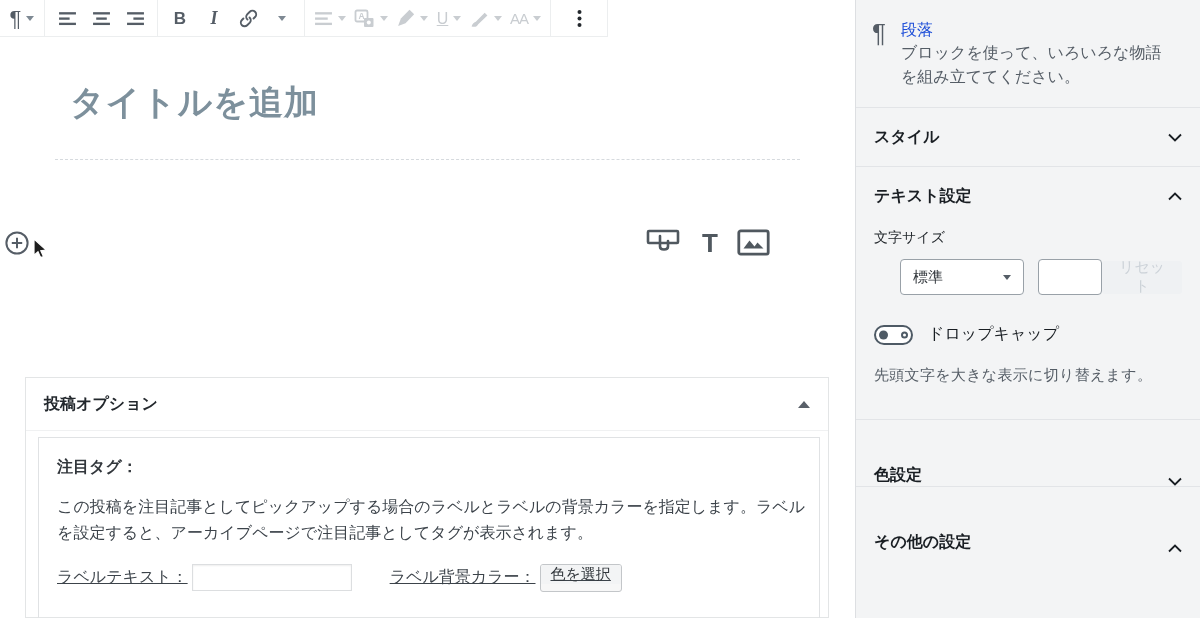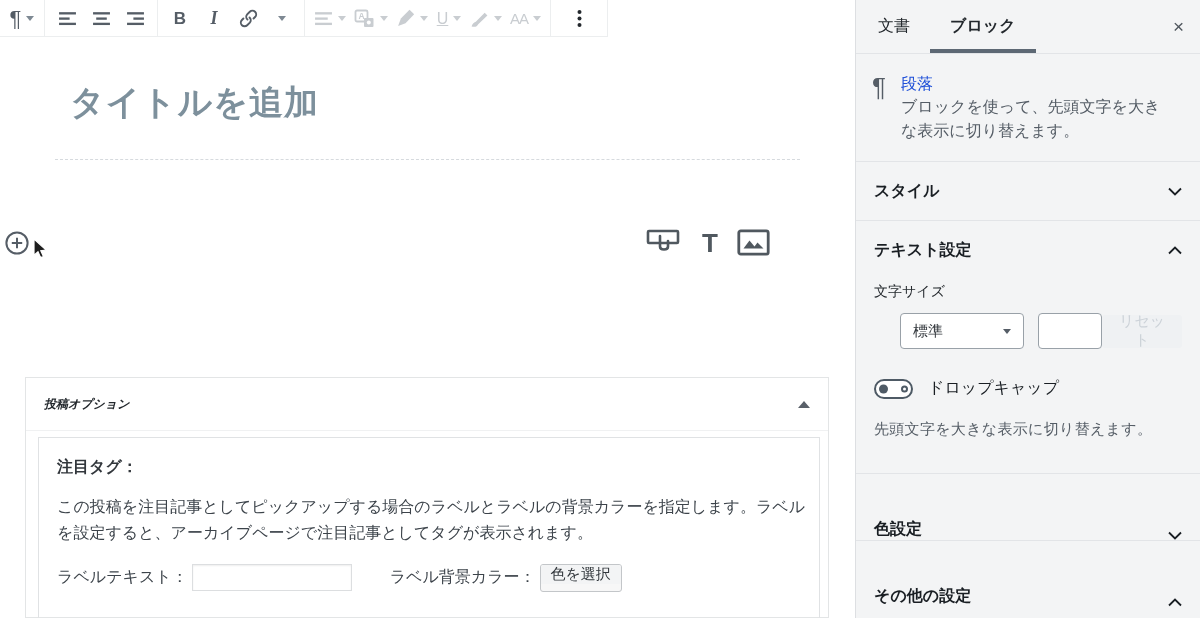--- a/index.html
+++ b/index.html
@@ -29,26 +29,26 @@
   
   .inserter { position: absolute; left: 4px; top: 230px; width: 26px; height: 26px; cursor: pointer; }
   .mouse-cursor { position: absolute; left: 33px; top: 238px; }
   .quick-blocks { position: absolute; left: 646px; top: 227px; display: flex; align-items: center; gap: 19px; }
   .qb-btn { display: flex; align-items: center; justify-content: center; cursor: pointer; color: #50585f; }
   .t-glyph { font-size: 26px; font-weight: 700; color: #50585f; line-height: 1; }
 
   
   .postbox { position: absolute; left: 25px; top: 377px; width: 804px; height: 241px; background: #fff; border: 1px solid #e3e5e6; }
   .postbox-header { height: 53px; display: flex; align-items: center; padding: 0 18px; border-bottom: 1px solid #f0f1f2; cursor: pointer; }
-  .postbox-title { font-size: 12px; font-weight: 700; color: #23282d; font-style: italic; }
+  .postbox-title { font-size: 16px; font-weight: 700; color: #23282d; }
   .tri-up { margin-left: auto; width: 0; height: 0; border-left: 6px solid transparent; border-right: 6px solid transparent; border-bottom: 7px solid #596069; }
   .postbox-fieldset { margin: 6px 8px 0 12px; border: 1px solid #e0e2e4; padding: 15px 18px; height: 216px; }
   .featured-tag-title { font-size: 16px; font-weight: 700; color: #32373c; margin: 4px 0 16px; }
   .featured-tag-desc { font-size: 16px; color: #3c434a; line-height: 1.65; width: 750px; }
-  .tag-form-row { margin-top: 17px; display: flex; align-items: center; font-size: 16px; color: #3c434a; }
+  .tag-form-row { margin-top: 17px; display: flex; align-items: center; font-size: 16px; color: #3c434a; text-decoration: underline; }
   .label-text-input { width: 160px; height: 27px; border: 1px solid #dcdee0; background: #fff; box-shadow: inset 0 1px 2px rgba(0,0,0,.07); margin-left: 4px; outline: none; font-size: 14px; padding: 0 6px; }
   .bg-color-label { margin-left: 38px; }
   .color-select-btn { margin-left: 4px; display: flex; align-items: stretch; border: 1px solid #c3c6c9; border-radius: 3px; overflow: hidden; height: 28px; cursor: pointer; background: #f7f7f7; flex-direction: column; }
   .color-swatch { width: 36px; background: #fbfbfc; border-right: 1px solid #c9ccce; }
   .color-select-text { padding: 0 10px; font-size: 15px; color: #32373c; display: flex; align-items: center; background: #f3f4f5; }
 
   
   .sidebar { position: absolute; left: 855px; top: 0; width: 345px; height: 618px; background: #f3f4f5; border-left: 1px solid #dddfe2; }
   .sb-header { height: 54px; border-bottom: 1px solid #e2e4e7; display: flex; align-items: stretch; padding-left: 2px; }
   .sb-tab { padding: 0 20px; display: flex; align-items: center; font-size: 16px; color: #23282d; cursor: pointer; }
@@ -237,31 +237,26 @@
           <span class="color-swatch"></span>
           <span class="color-select-text">色を選択</span>
         </div>
       </div>
     </div>
   </div>
 </div>
 
 <div class="sidebar">
 
-  <div class="sb-header">
-    <div class="sb-tab">文書</div>
-    <div class="sb-tab active">ブロック</div>
-    <div class="sb-close">×</div>
-  </div>
 
   <div class="sb-panel block-card">
     <span class="pilcrow-glyph">¶</span>
     <div>
       <div class="block-card-title">段落</div>
-      <div class="block-card-desc">ブロックを使って、先頭文字を大きな表示に切り替えます。</div>
+      <div class="block-card-desc">ブロックを使って、いろいろな物語を組み立ててください。</div>
     </div>
   </div>
 
   <div class="sb-panel">
     <div class="panel-header">
       <span>スタイル</span>
       <svg class="chev" width="14" height="9" viewBox="0 0 14 9">
           <path d="M1 1.5l6 6 6-6"></path>
         </svg>
     </div>

